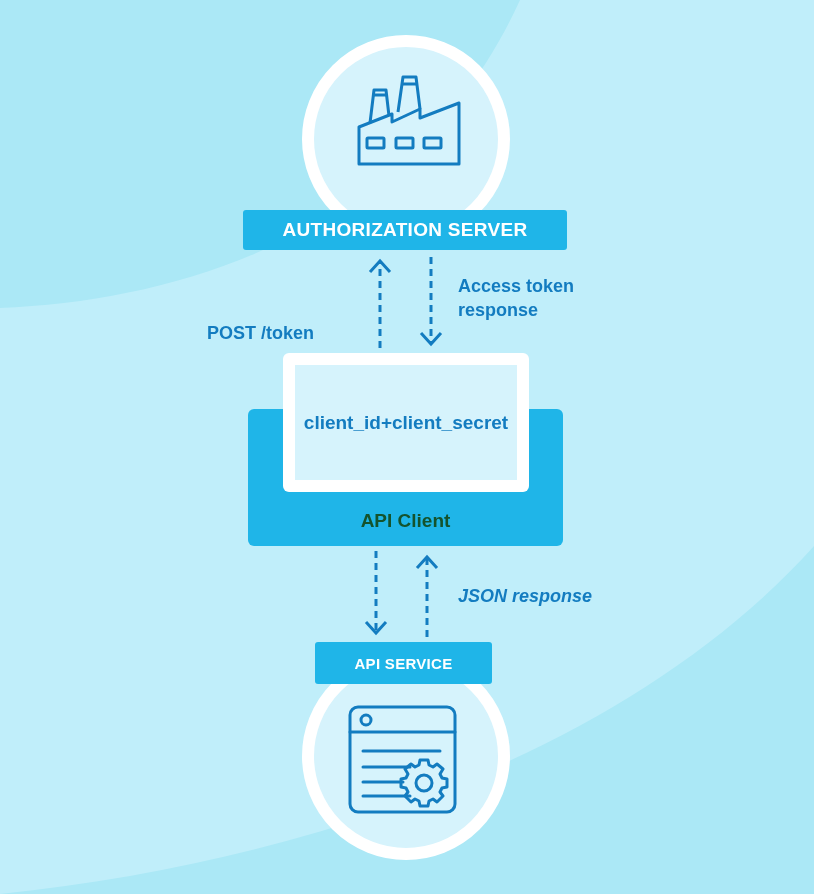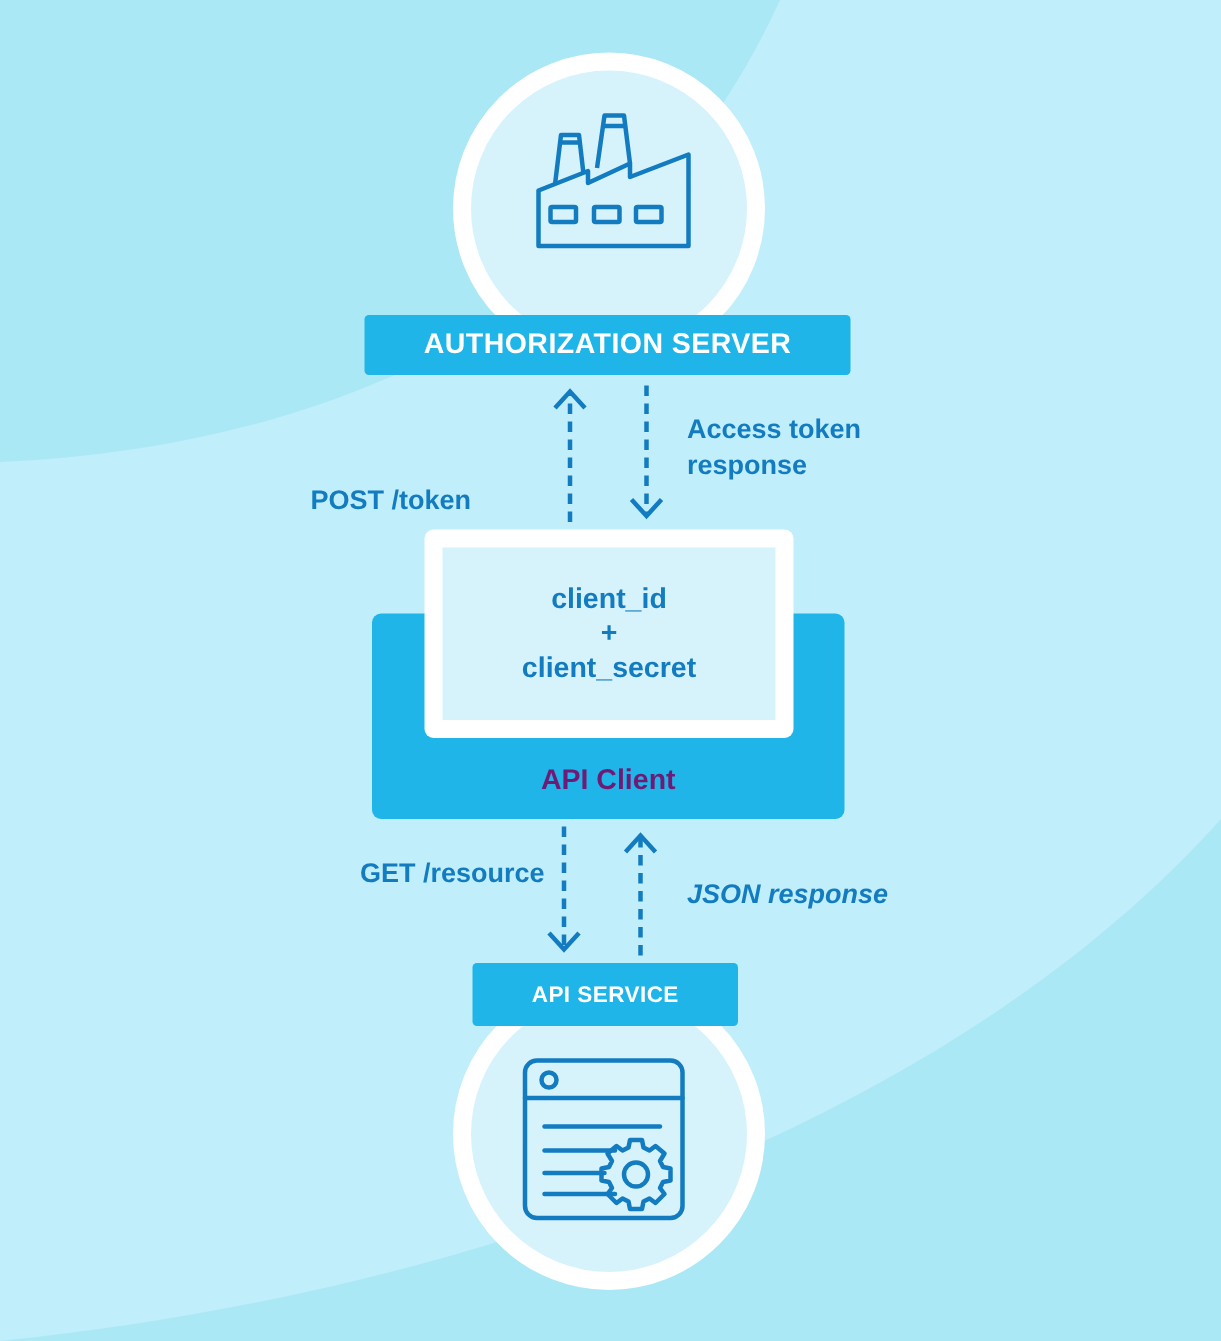--- a/index.html
+++ b/index.html
@@ -17,30 +17,30 @@
       letter-spacing: 0.3px;
     }
     #auth-label { left: 243px; top: 210px; width: 324px; height: 40px; font-size: 19px; }
     #service-label { left: 315px; top: 642px; width: 177px; height: 42px; font-size: 15px; }
     #client-box {
       position: absolute; left: 248px; top: 409px; width: 315px; height: 137px;
       background: #1fb5e8; border-radius: 6px;
     }
     #client-title {
       position: absolute; left: 0; right: 0; bottom: 14px; text-align: center;
-      color: #701a75; font-weight: bold; font-size: 19px;
+      color: #14532d; font-weight: bold; font-size: 19px;
     }
     #cred-frame {
       position: absolute; left: 283px; top: 353px; width: 246px; height: 139px;
       background: #ffffff; border-radius: 6px;
     }
     #cred-inner {
       position: absolute; left: 12px; top: 12px; right: 12px; bottom: 12px;
       background: #d6f3fc;
-      display: flex; flex-direction: column; align-items: center; justify-content: center;
+      display: flex; align-items: center; justify-content: center;
       color: #137cc0; font-weight: bold; font-size: 19px; line-height: 23px;
     }
     .flow-text {
       position: absolute; color: #137cc0; font-weight: bold; font-size: 18px; line-height: 24px;
       white-space: nowrap;
     }
     #post-token { left: 207px; top: 291px; margin-top: 30px; }
     #access-token { left: 458px; top: 274px; }
     #get-resource { right: 451px; top: 570px; text-align: right; }
     #json-response { left: 458px; top: 584px; font-style: italic; }
@@ -80,21 +80,20 @@
     <span>client_secret</span>
   </div>
 </div>
 
 <div id="post-token" class="flow-text">POST /token</div>
 <div id="access-token" class="flow-text">
   <div>Access token</div>
   <div>response</div>
 </div>
 <div id="get-resource" class="flow-text">
-  <div>GET /resource</div>
 </div>
 <div id="json-response" class="flow-text">JSON response</div>
 
 <svg class="arrows" viewBox="0 0 814 894">
   <g fill="none" stroke="#137cc0" stroke-width="3">
     <g>
       <line x1="380" y1="348" x2="380" y2="263" stroke-dasharray="7 5"></line>
       <polyline points="370,272 380,261 390,272" stroke-linejoin="miter"></polyline>
     </g>
     <g>

